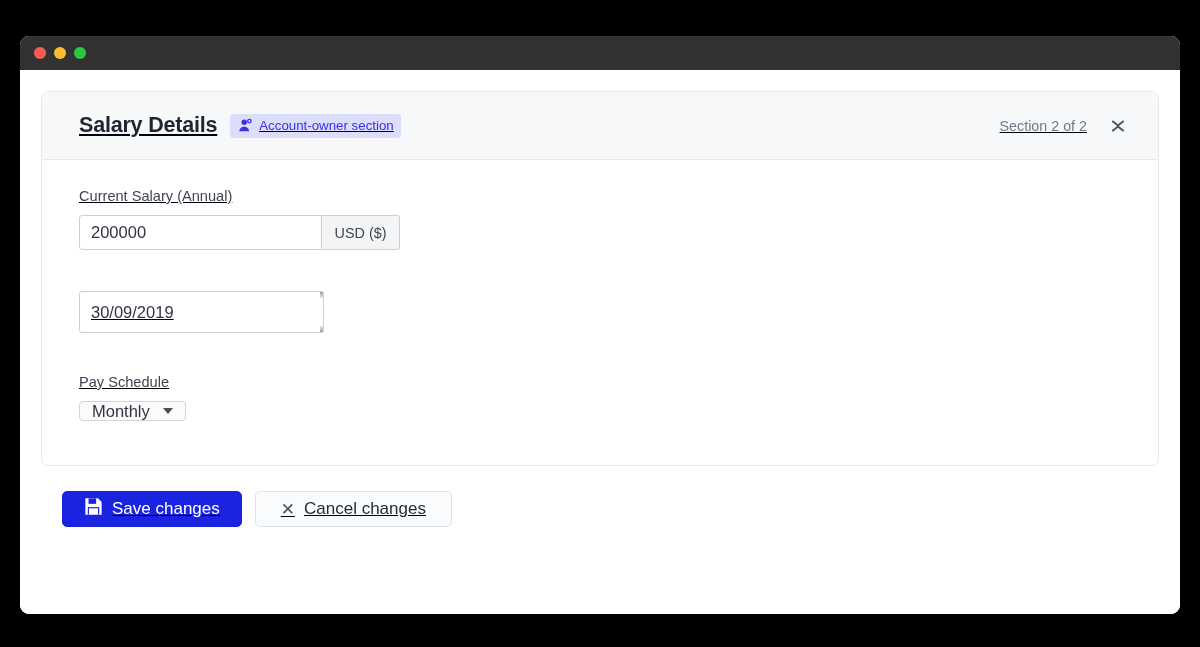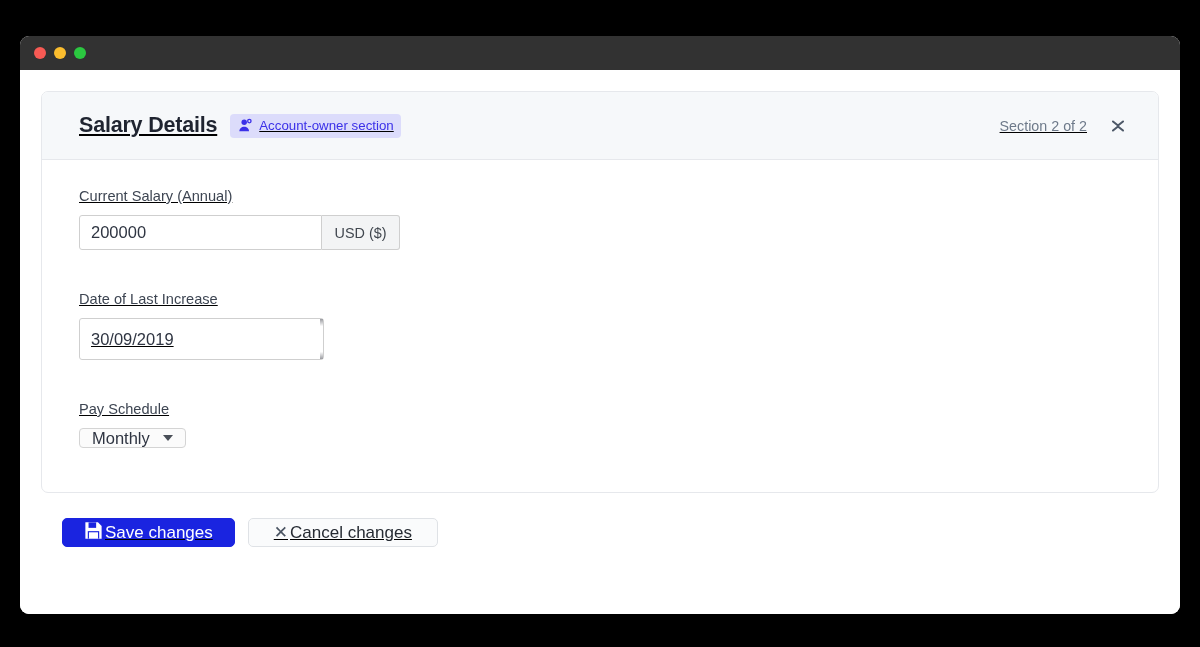--- a/index.html
+++ b/index.html
@@ -208,22 +208,22 @@
   
   .footer {
     padding: 25px 21px 0 21px;
     display: flex;
     gap: 13px;
     box-sizing: border-box;
   }
   .btn {
     display: inline-flex;
     align-items: center;
-    gap: 2px;
-    height: 29px;
+    gap: 9px;
+    height: 36px;
     padding: 0 21px;
     border-radius: 5px;
     font-size: 17px;
     cursor: pointer;
     box-sizing: border-box;
     white-space: nowrap;
   }
   .btn-primary {
     background: #1a24e0;
     color: #ffffff;
@@ -286,21 +286,20 @@
 
         <div class="field">
           <label class="field-label">Current Salary (Annual)</label>
           <div class="input-group">
             <input class="text-input" type="text" value="200000" style="">
             <span class="input-suffix">USD ($)</span>
           </div>
         </div>
 
         <div class="field">
-          <label class="field-label">Date of Last Increase</label>
           <div class="date-input">
             <span>30/09/2019</span>
             <span class="spinner-edge"></span>
           </div>
         </div>
 
         <div class="field">
           <label class="field-label">Pay Schedule</label>
           <div class="select-box">
             <span>Monthly</span>

